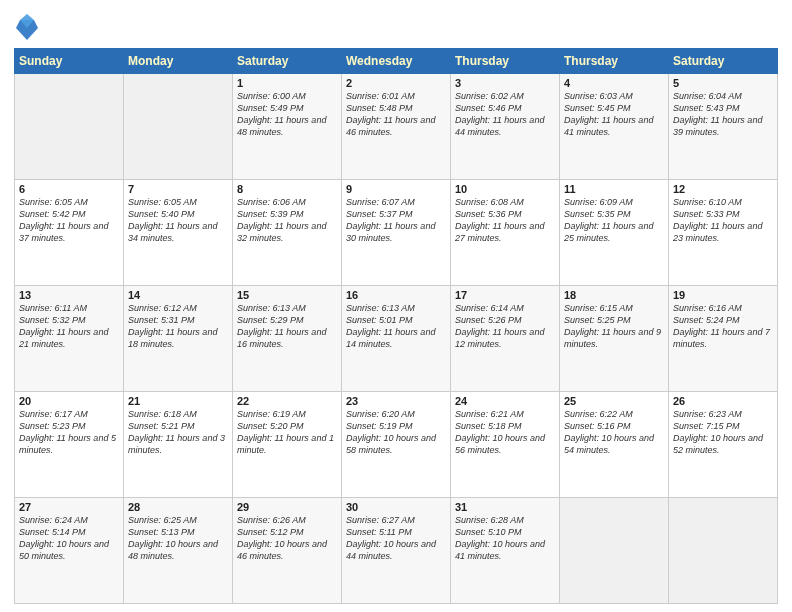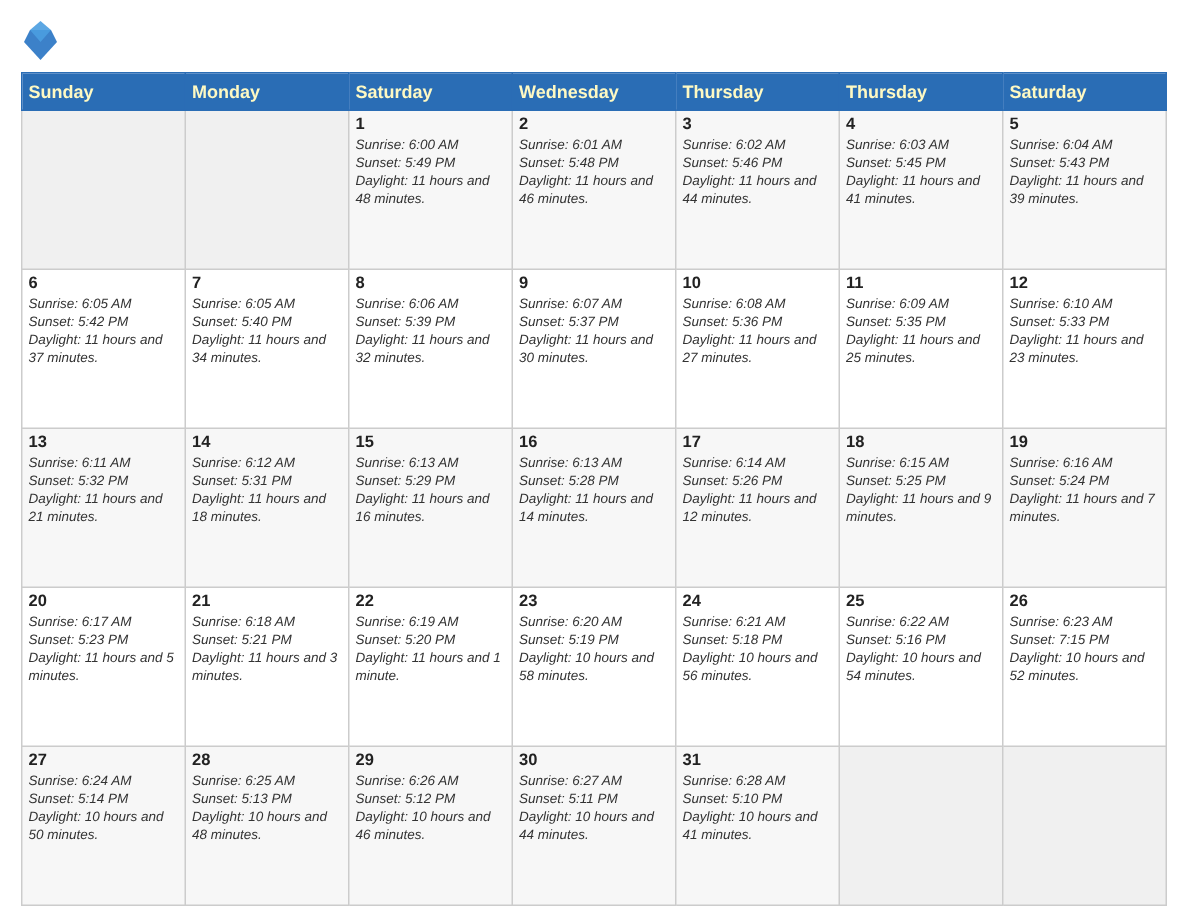--- a/index.html
+++ b/index.html
@@ -238,21 +238,21 @@
           </td>
           <td>
             <span class="day-number">15</span>
             <div class="day-info">Sunrise: 6:13 AM
 Sunset: 5:29 PM
 Daylight: 11 hours and 16 minutes.</div>
           </td>
           <td>
             <span class="day-number">16</span>
             <div class="day-info">Sunrise: 6:13 AM
-Sunset: 5:28 PM
+Sunset: 5:01 PM
 Daylight: 11 hours and 14 minutes.</div>
           </td>
           <td>
             <span class="day-number">17</span>
             <div class="day-info">Sunrise: 6:14 AM
 Sunset: 5:26 PM
 Daylight: 11 hours and 12 minutes.</div>
           </td>
           <td>
             <span class="day-number">18</span>

